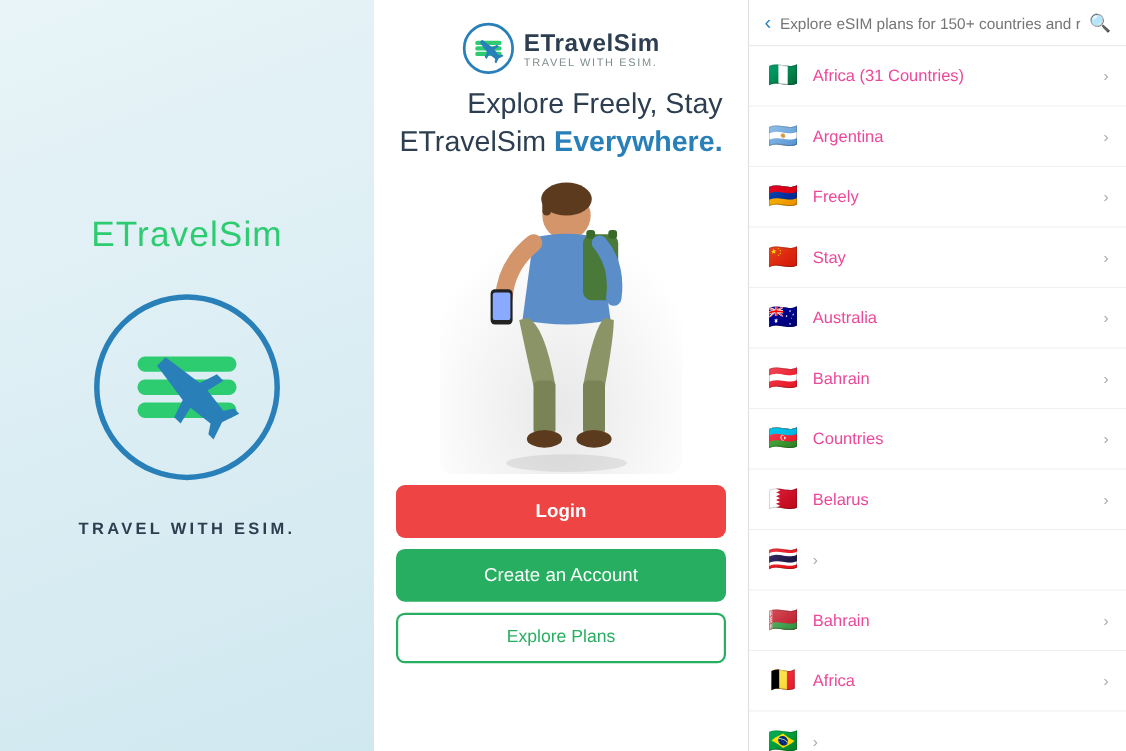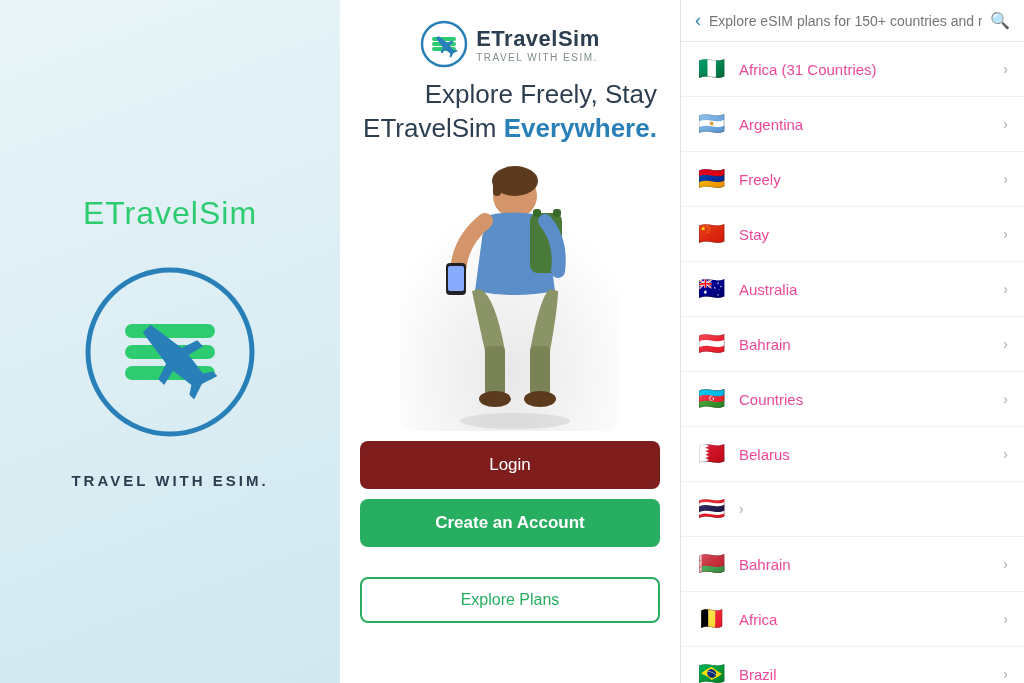--- a/index.html
+++ b/index.html
@@ -102,54 +102,53 @@
       width: 220px;
       height: 280px;
       margin-bottom: 10px;
       position: relative;
       overflow: hidden;
     }
 
     .btn-login {
       width: 100%;
       padding: 14px;
-      background: #7f1d1d;
+      background: #ef4444;
       color: white;
       border: none;
       border-radius: 8px;
       font-size: 17px;
-      font-weight: 400;
+      font-weight: 700;
       cursor: pointer;
       margin-bottom: 10px;
     }
 
     .btn-create {
       width: 100%;
       padding: 14px;
       background: #27ae60;
       color: white;
       border: none;
       border-radius: 8px;
       font-size: 17px;
-      font-weight: 700;
+      font-weight: 400;
       cursor: pointer;
       margin-bottom: 10px;
     }
 
     .btn-explore {
       width: 100%;
       padding: 12px;
       background: white;
       color: #27ae60;
       border: 2px solid #27ae60;
       border-radius: 8px;
       font-size: 16px;
       font-weight: 500;
       cursor: pointer;
-      margin-top: 20px;
     }
 
     
     .right-panel {
       flex: 1;
       background: #ffffff;
       display: flex;
       flex-direction: column;
       overflow: hidden;
       border-left: 1px solid #e0e0e0;
@@ -372,17 +371,16 @@
       <span class="country-name">Bahrain</span>
       <span class="country-chevron">›</span>
     </div>
       <div class="country-item">
       <span class="country-flag">🇧🇪</span>
       <span class="country-name">Africa</span>
       <span class="country-chevron">›</span>
     </div>
       <div class="country-item">
       <span class="country-flag">🇧🇷</span>
-      <span class="country-name">Brazil</span>
       <span class="country-chevron">›</span>
     </div>
     </div>
 </div>
 
 </body></html>

